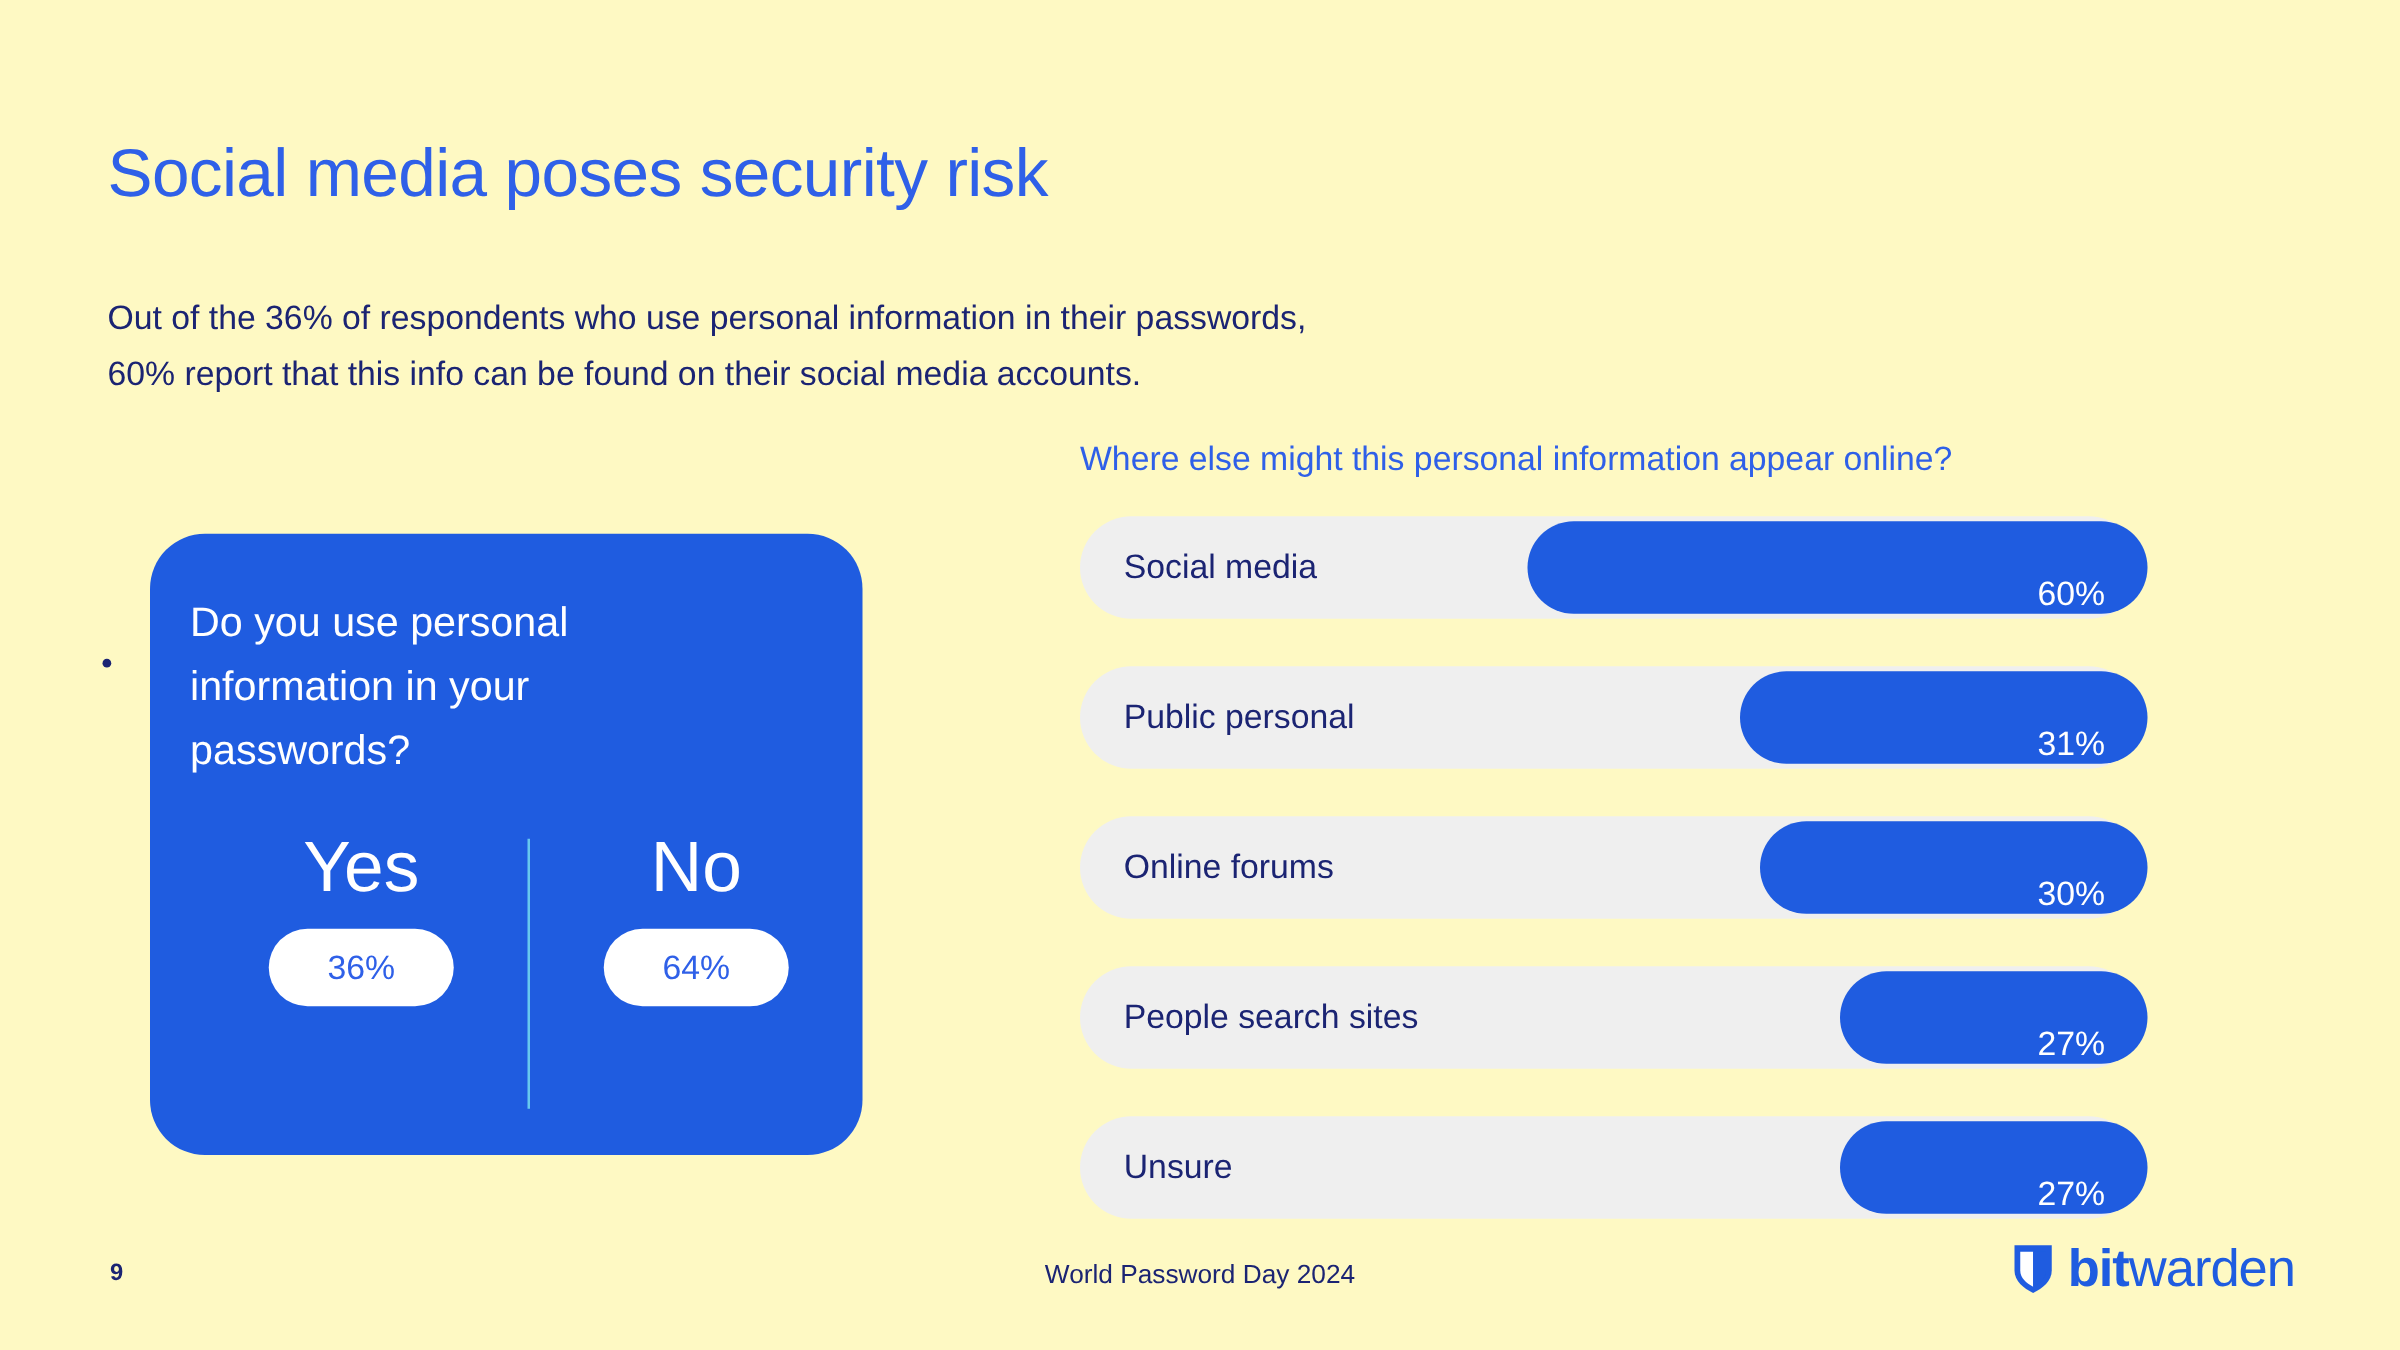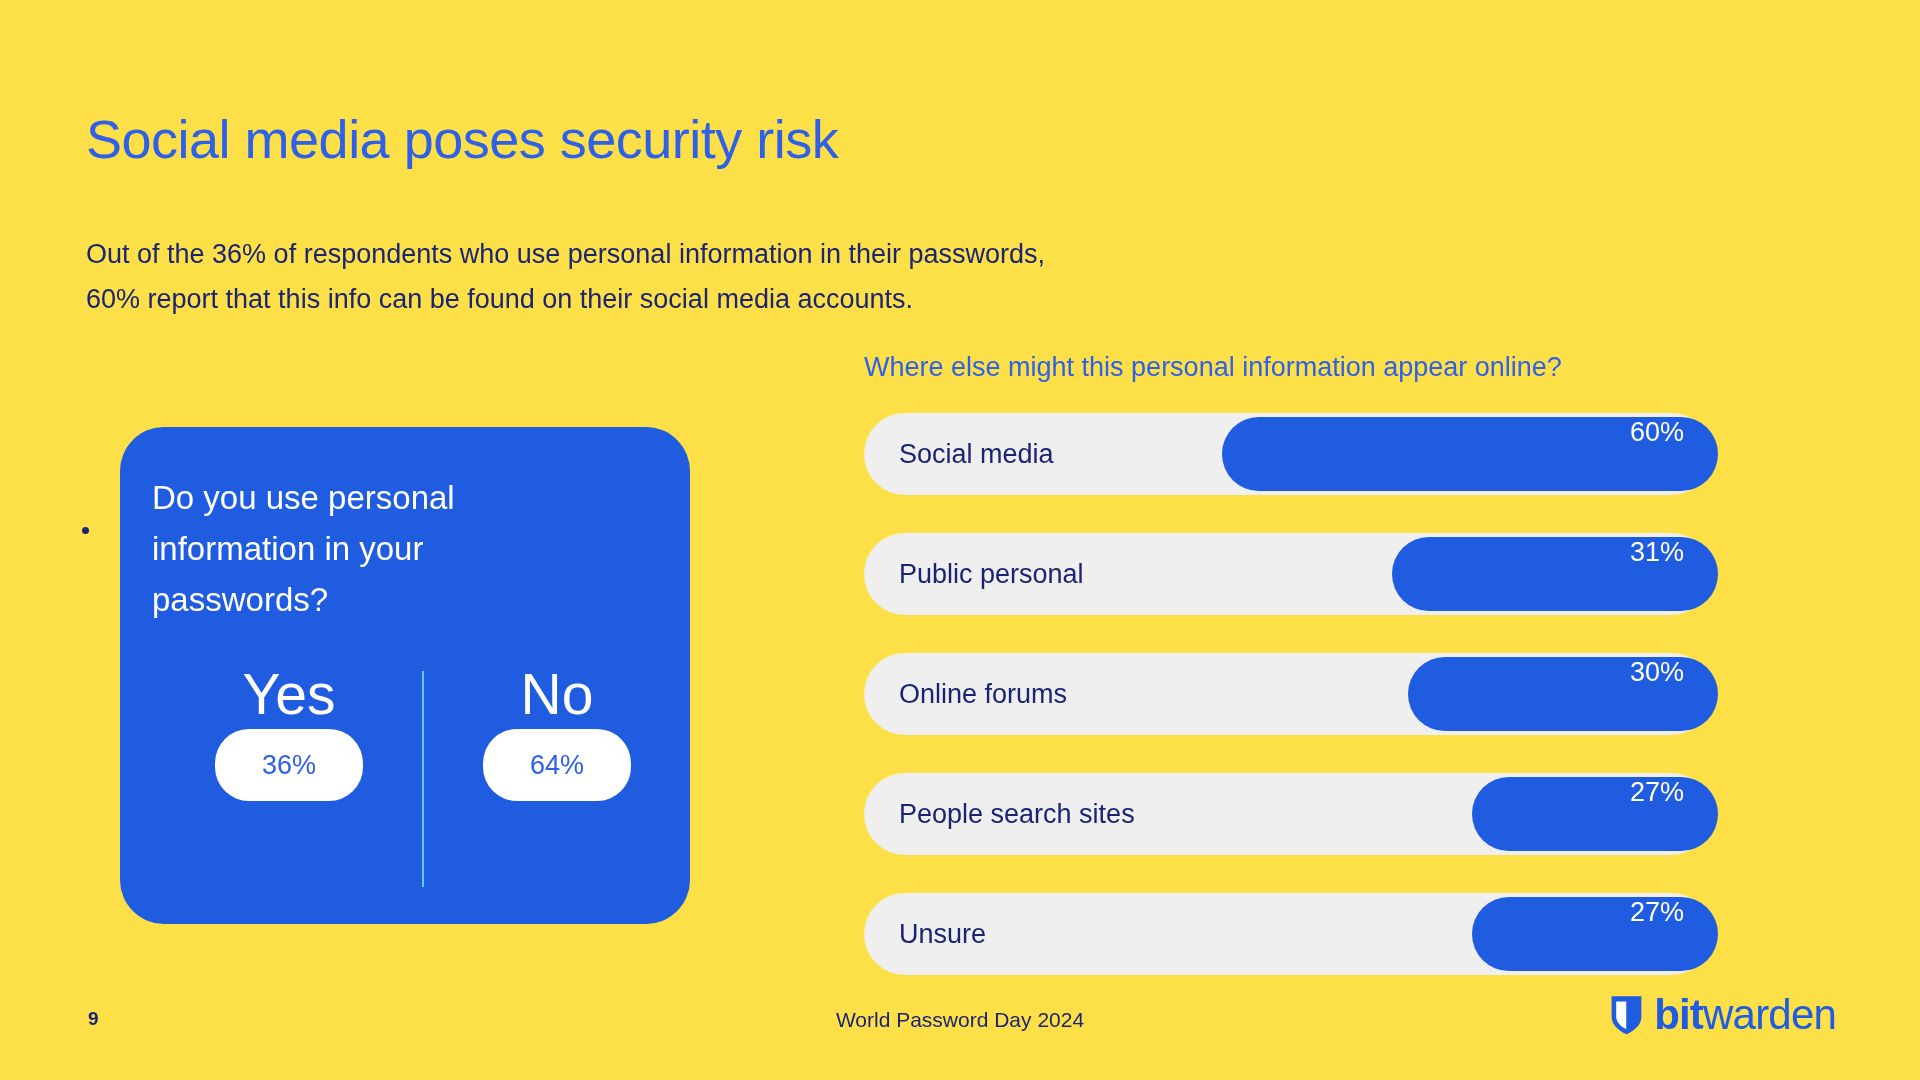--- a/index.html
+++ b/index.html
@@ -6,21 +6,21 @@
   * { margin:0; padding:0; box-sizing:border-box; }
   html, body {
     width:1920px; height:1080px;
     background:#ffffff;
     font-family:"Liberation Sans", sans-serif;
     overflow:hidden;
   }
   .slide {
     position:relative;
     width:1920px; height:1080px;
-    background:#fde047;
+    background:#fef9c3;
   }
 
   
   .title {
     position:absolute;
     left:86px; top:108px;
     font-size:54px;
     font-weight:400;
     letter-spacing:-0.5px;
     color:#2f60e8;
@@ -78,22 +78,23 @@
     align-items:center;
   }
   .answer-label {
     font-size:57px;
     font-weight:400;
     color:#ffffff;
     line-height:70px;
     letter-spacing:0px;
   }
   .answer-pill {
+    margin-top:14px;
     min-width:148px;
-    height:72px;
+    height:62px;
     background:#ffffff;
     border-radius:34px;
     display:flex;
     align-items:center;
     justify-content:center;
     font-size:27px;
     color:#2f60e8;
     padding:0 18px;
   }
   .answer-divider {
@@ -136,21 +137,21 @@
     z-index:2;
   }
   .bar-fill {
     position:absolute;
     right:-6px; top:50%;
     transform:translateY(-50%);
     height:74px;
     background:#1f5ce0;
     border-radius:37px;
     display:flex;
-    align-items:flex-start;
+    align-items:flex-end;
     justify-content:flex-end;
     padding-right:34px;
     z-index:1;
   }
   .bar-value {
     font-size:27px;
     color:#ffffff;
     white-space:nowrap;
   }
 

